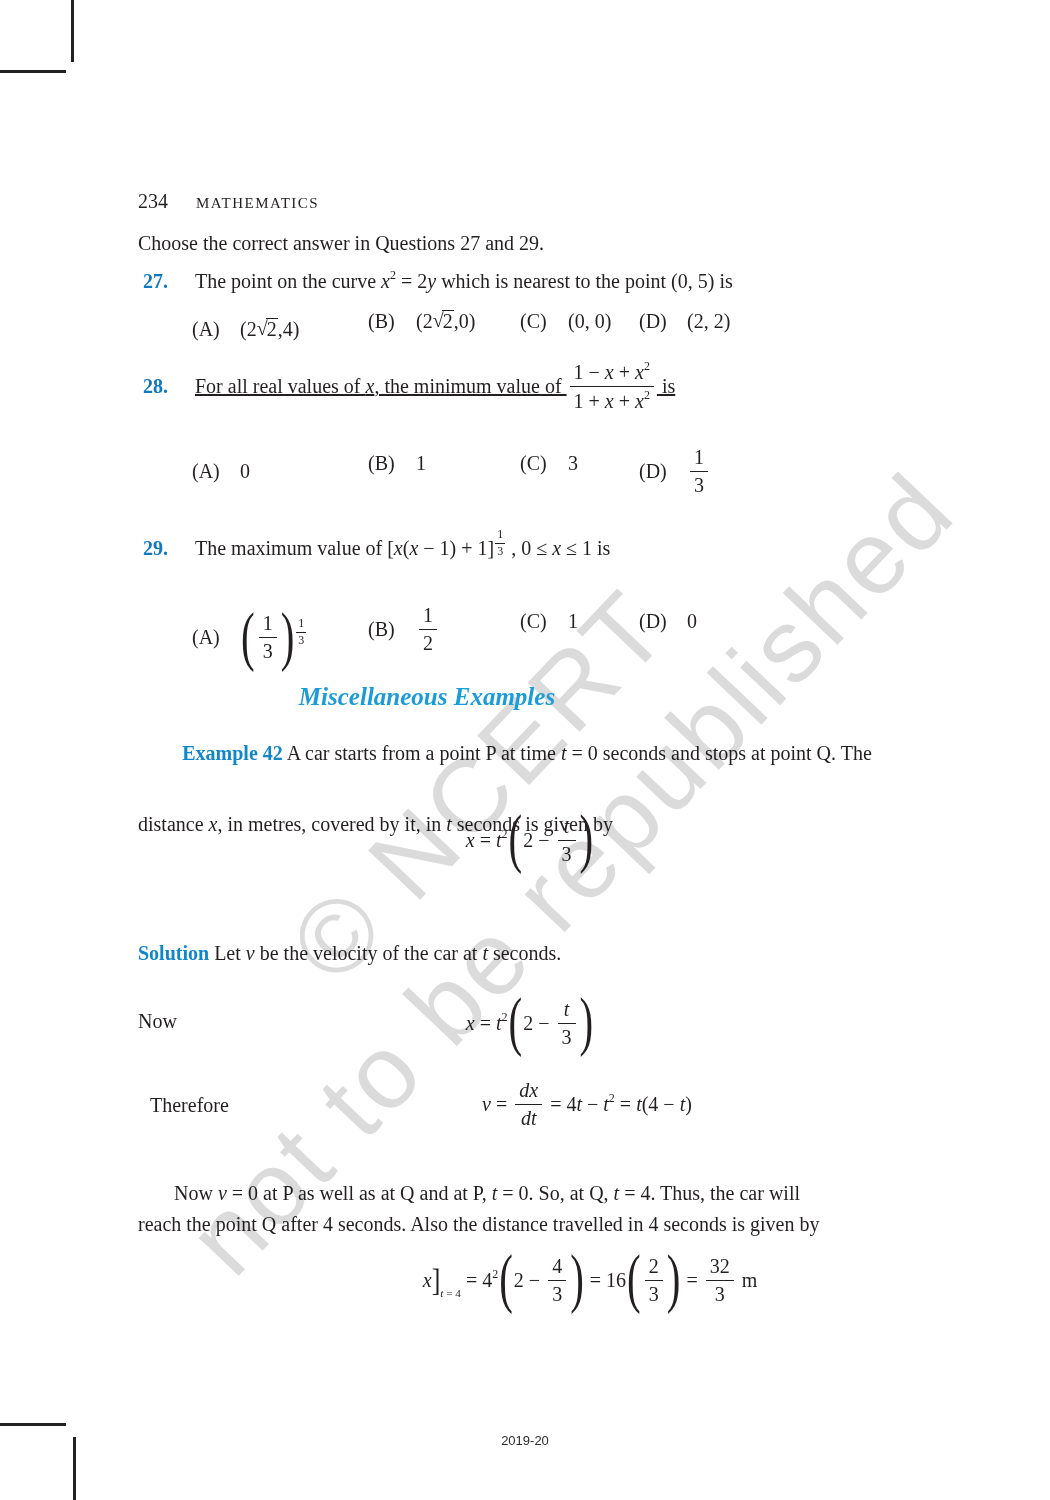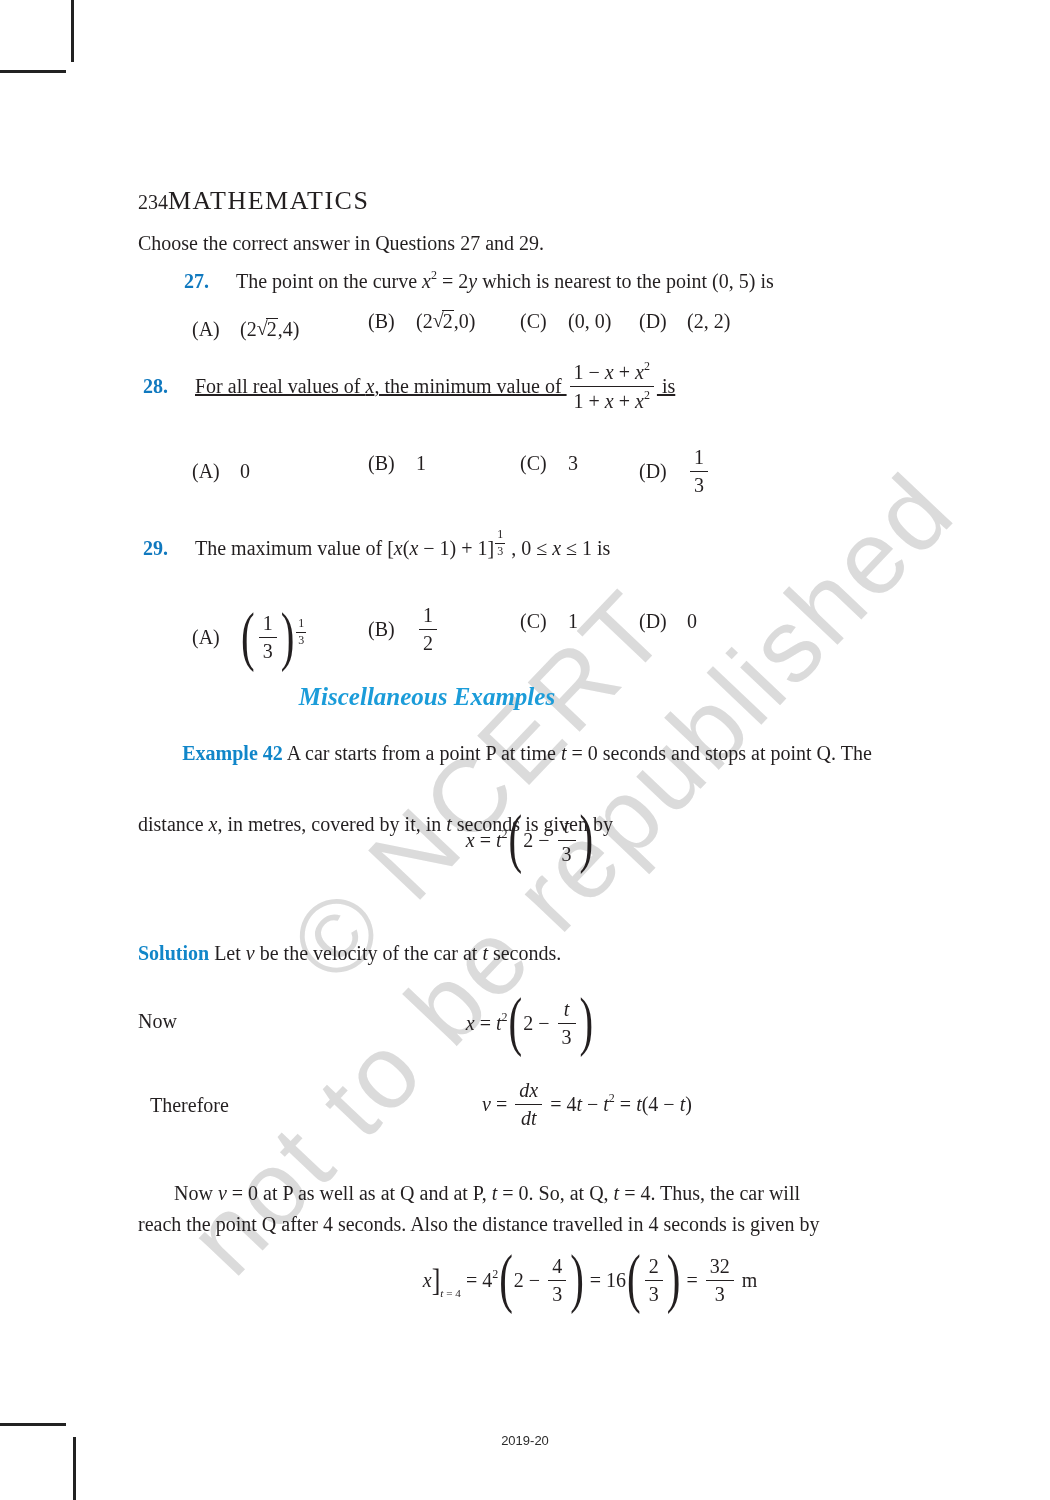--- a/index.html
+++ b/index.html
@@ -14,21 +14,21 @@
     transform:rotate(-46.5deg);text-align:center;z-index:0;
     color:#d8d8d8;opacity:.9;font-family:"Liberation Sans",sans-serif;
     font-size:104px;line-height:1.22;letter-spacing:4px;white-space:nowrap;}
 
   .layer{position:absolute;inset:0;z-index:1;}
 
   .row{position:absolute;left:138px;width:778px;}
   .center-row{position:absolute;left:0;width:1050px;display:flex;align-items:center;justify-content:center;}
 
   .hdr-num{font-size:20px;}
-  .hdr-subject{font-size:26px;letter-spacing:1.5px;}
+  .hdr-subject{font-size:15px;letter-spacing:1.5px;margin-left:28px;}
 
   .q-num{display:inline-block;width:52px;margin-left:5px;color:#1079bf;font-weight:bold;}
   .blue-label{color:#1186c9;font-weight:bold;}
   .misc-heading{position:absolute;top:682px;left:0;width:854px;text-align:center;
     font-size:25px;font-weight:bold;font-style:italic;color:#1b9cd9;}
 
   .opts{position:absolute;left:0;width:1050px;}
   .opt{position:absolute;white-space:nowrap;}
   .opt-label{display:inline-block;min-width:48px;}
   .col-a{left:192px;margin-top:8px;} .col-b{left:368px;} .col-c{left:520px;} .col-d{left:639px;}
@@ -68,21 +68,21 @@
 </div>
 
 <div class="layer">
 
   <div class="row" style="top:186px;">
     <span class="hdr-num">234</span><span class="hdr-subject">MATHEMATICS</span>
   </div>
 
   <div class="row" style="top:228px;"><span>Choose the correct answer in Questions 27 and 29.</span></div>
 
-  <div class="row" style="top:266px;margin-left:41px;">
+  <div class="row" style="top:266px;">
     <span class="q-num">27.</span><span><span>The point on the curve </span><span class="it">x</span><span class="sup">2</span><span> = 2</span><span class="it">y</span><span> which is nearest to the point (0, 5) is</span></span>
   </div>
   <div class="opts" style="top:306px;">
     <span class="opt col-a"><span class="opt-label">(A)</span><span><span>(2</span><span class="sqrt"><span class="sqrt-sign">√</span><span class="rad">2</span></span><span>,4)</span></span></span>
     <span class="opt col-b"><span class="opt-label">(B)</span><span><span>(2</span><span class="sqrt"><span class="sqrt-sign">√</span><span class="rad">2</span></span><span>,0)</span></span></span>
     <span class="opt col-c"><span class="opt-label">(C)</span><span><span>(0, 0)</span></span></span>
     <span class="opt col-d"><span class="opt-label">(D)</span><span><span>(2, 2)</span></span></span>
   </div>
 
   <div class="row" style="top:362px;text-decoration:underline;">

